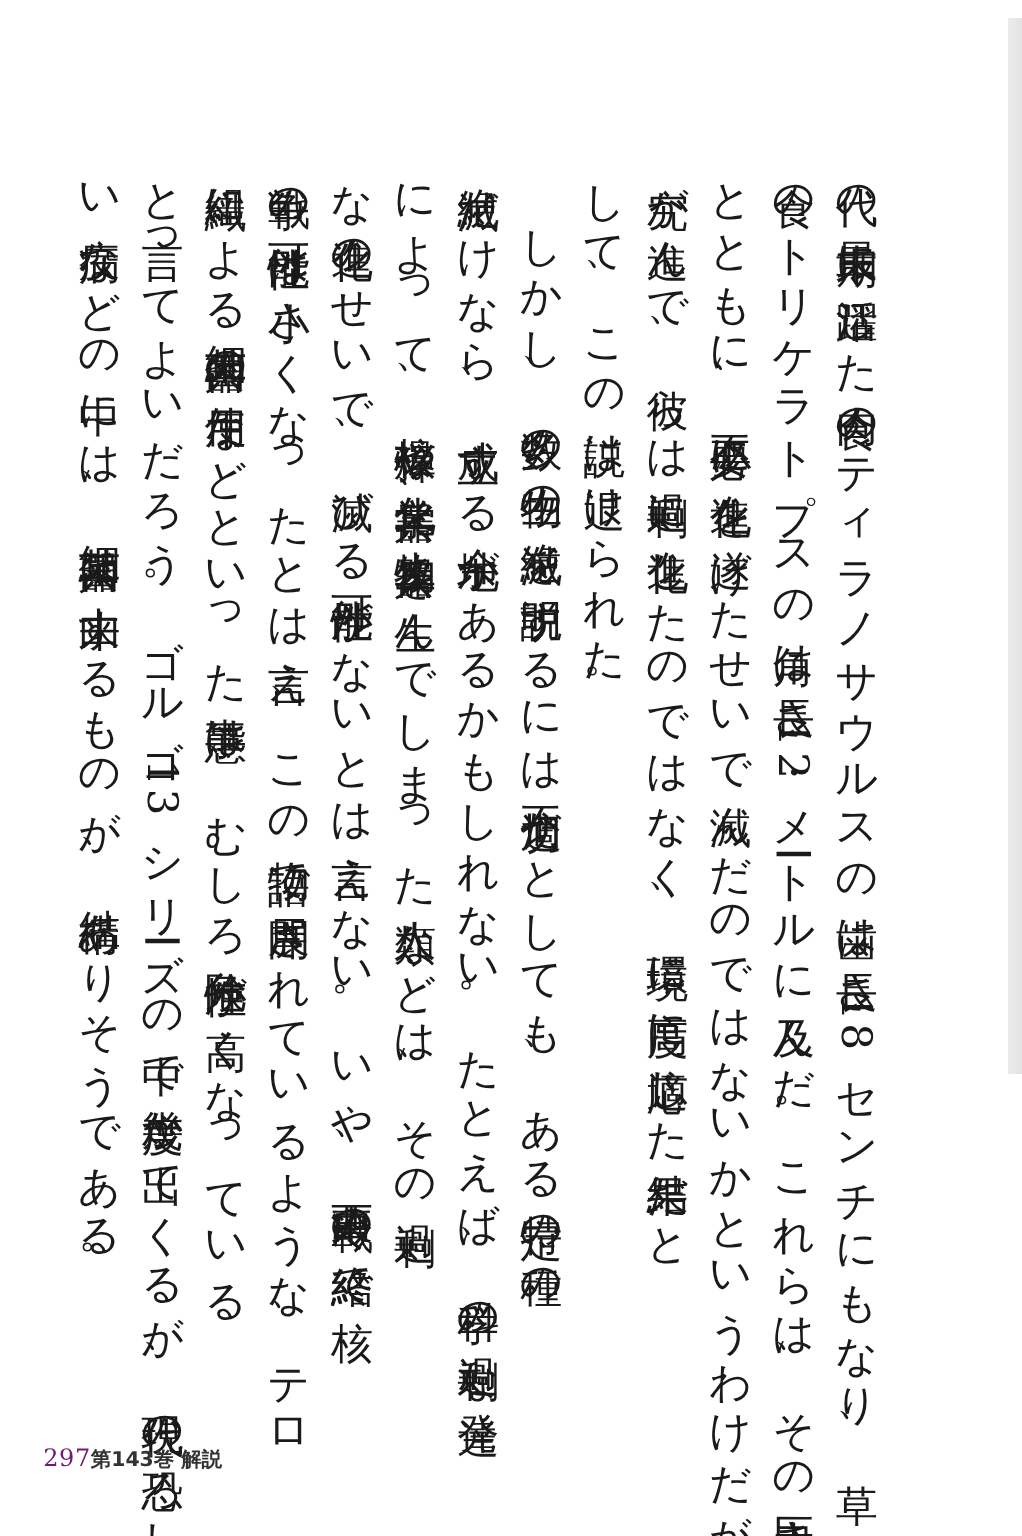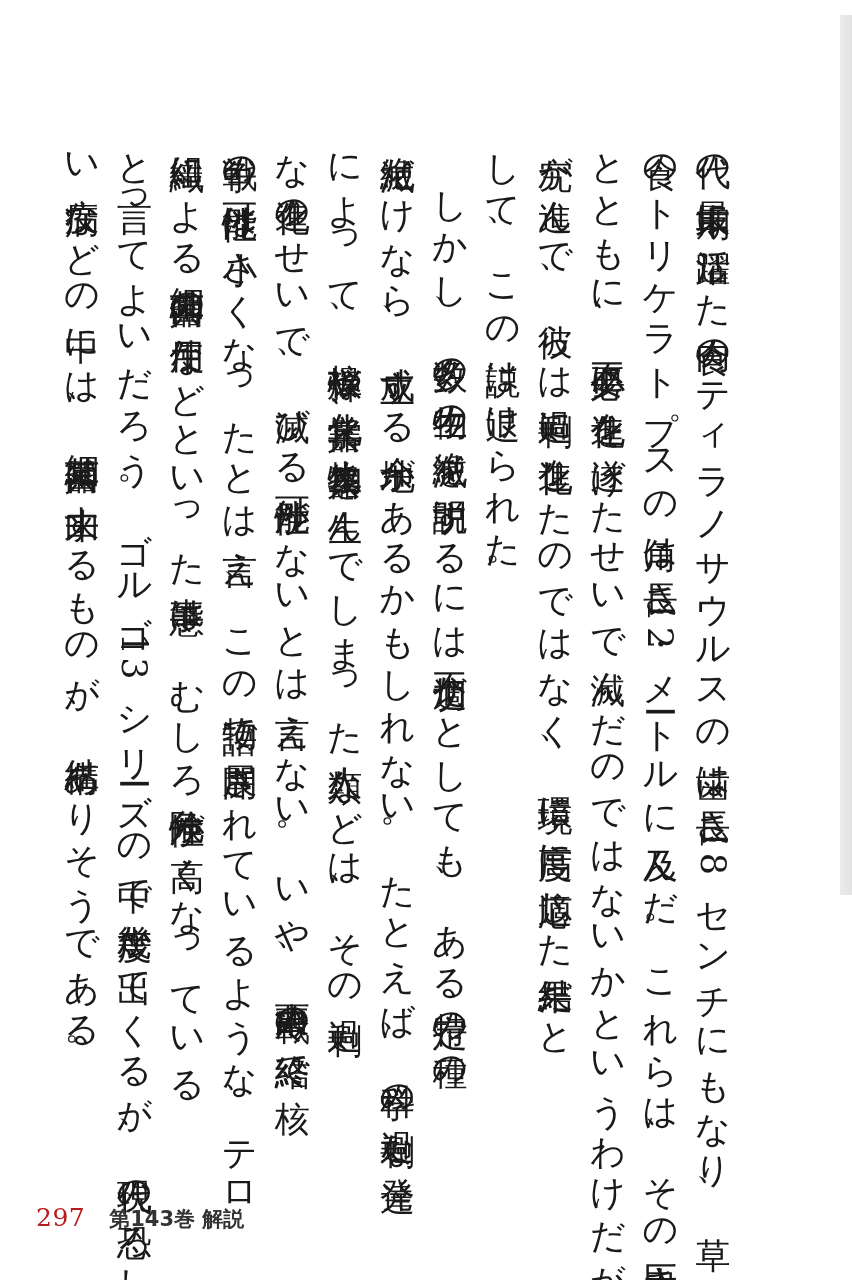--- a/index.html
+++ b/index.html
@@ -49,30 +49,29 @@
     .footer {
       position: absolute;
       left: 36px;
       top: 1203px;
       height: 26px;
       display: flex;
       align-items: baseline;
     }
     .page-number {
       font-family: "DejaVu Serif", "Liberation Serif", serif;
-      font-size: 25px;
-      color: #b91c1c;
+      font-size: 20px;
+      color: #701a75;
       letter-spacing: 0.5px;
     }
     .running-head {
       font-family: "DejaVu Sans", "Liberation Sans", sans-serif;
       font-weight: bold;
-      font-size: 21px;
+      font-size: 17px;
       color: #333333;
-      margin-left: 24px;
     }
   </style>
 </head>
 <body>
 
 <div class="page">
   <div class="gutter-shadow"></div>
 
   <div class="body-text">
     <span class="col">代の最末期に活躍した肉食のティラノサウルスの歯は長さ18センチにもなり、草</span>

